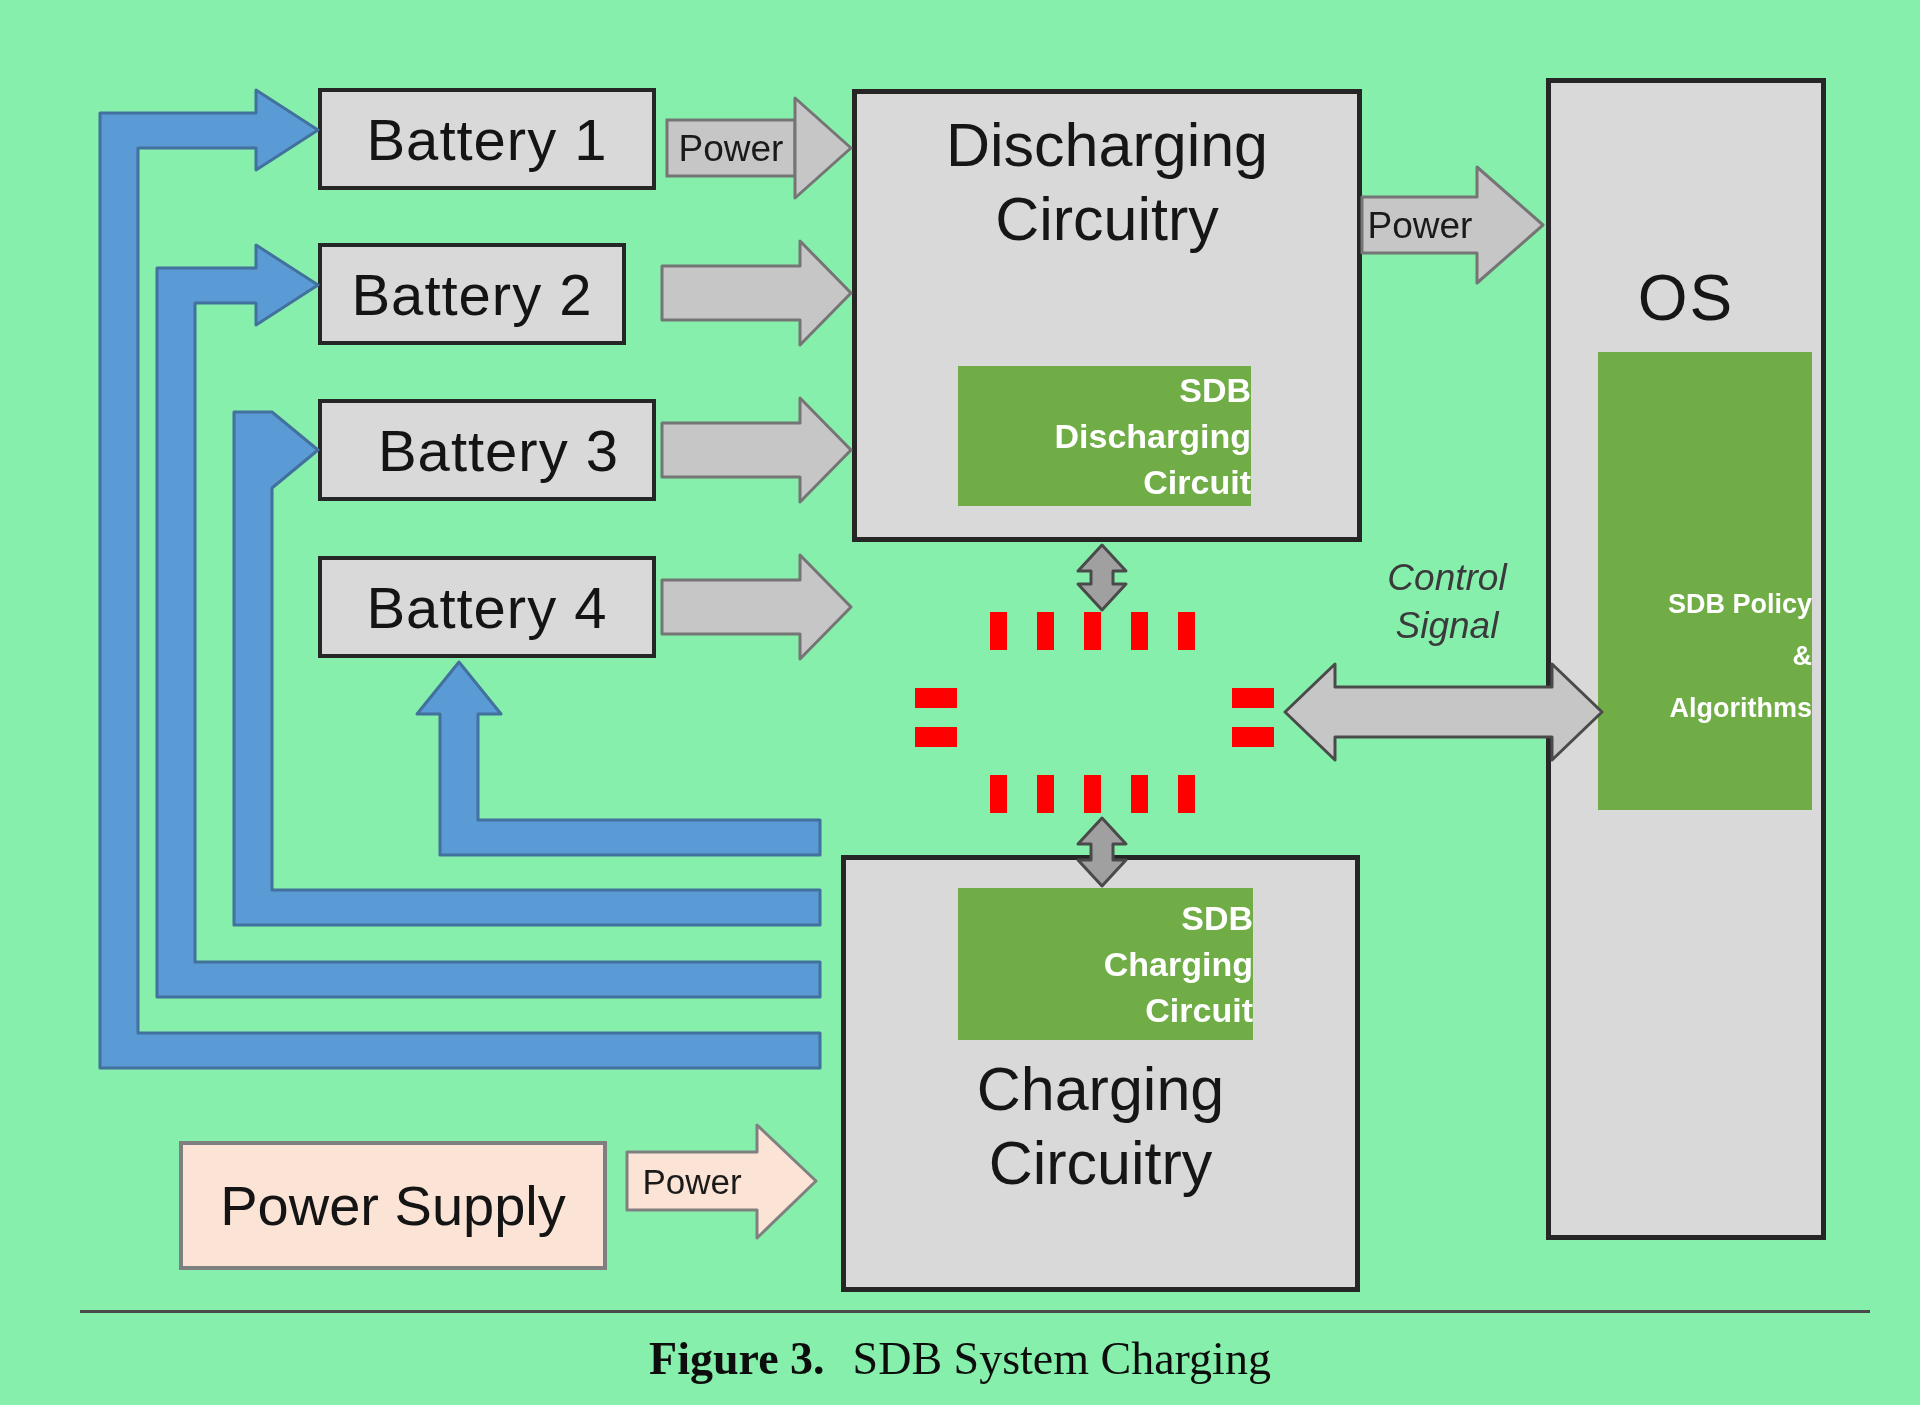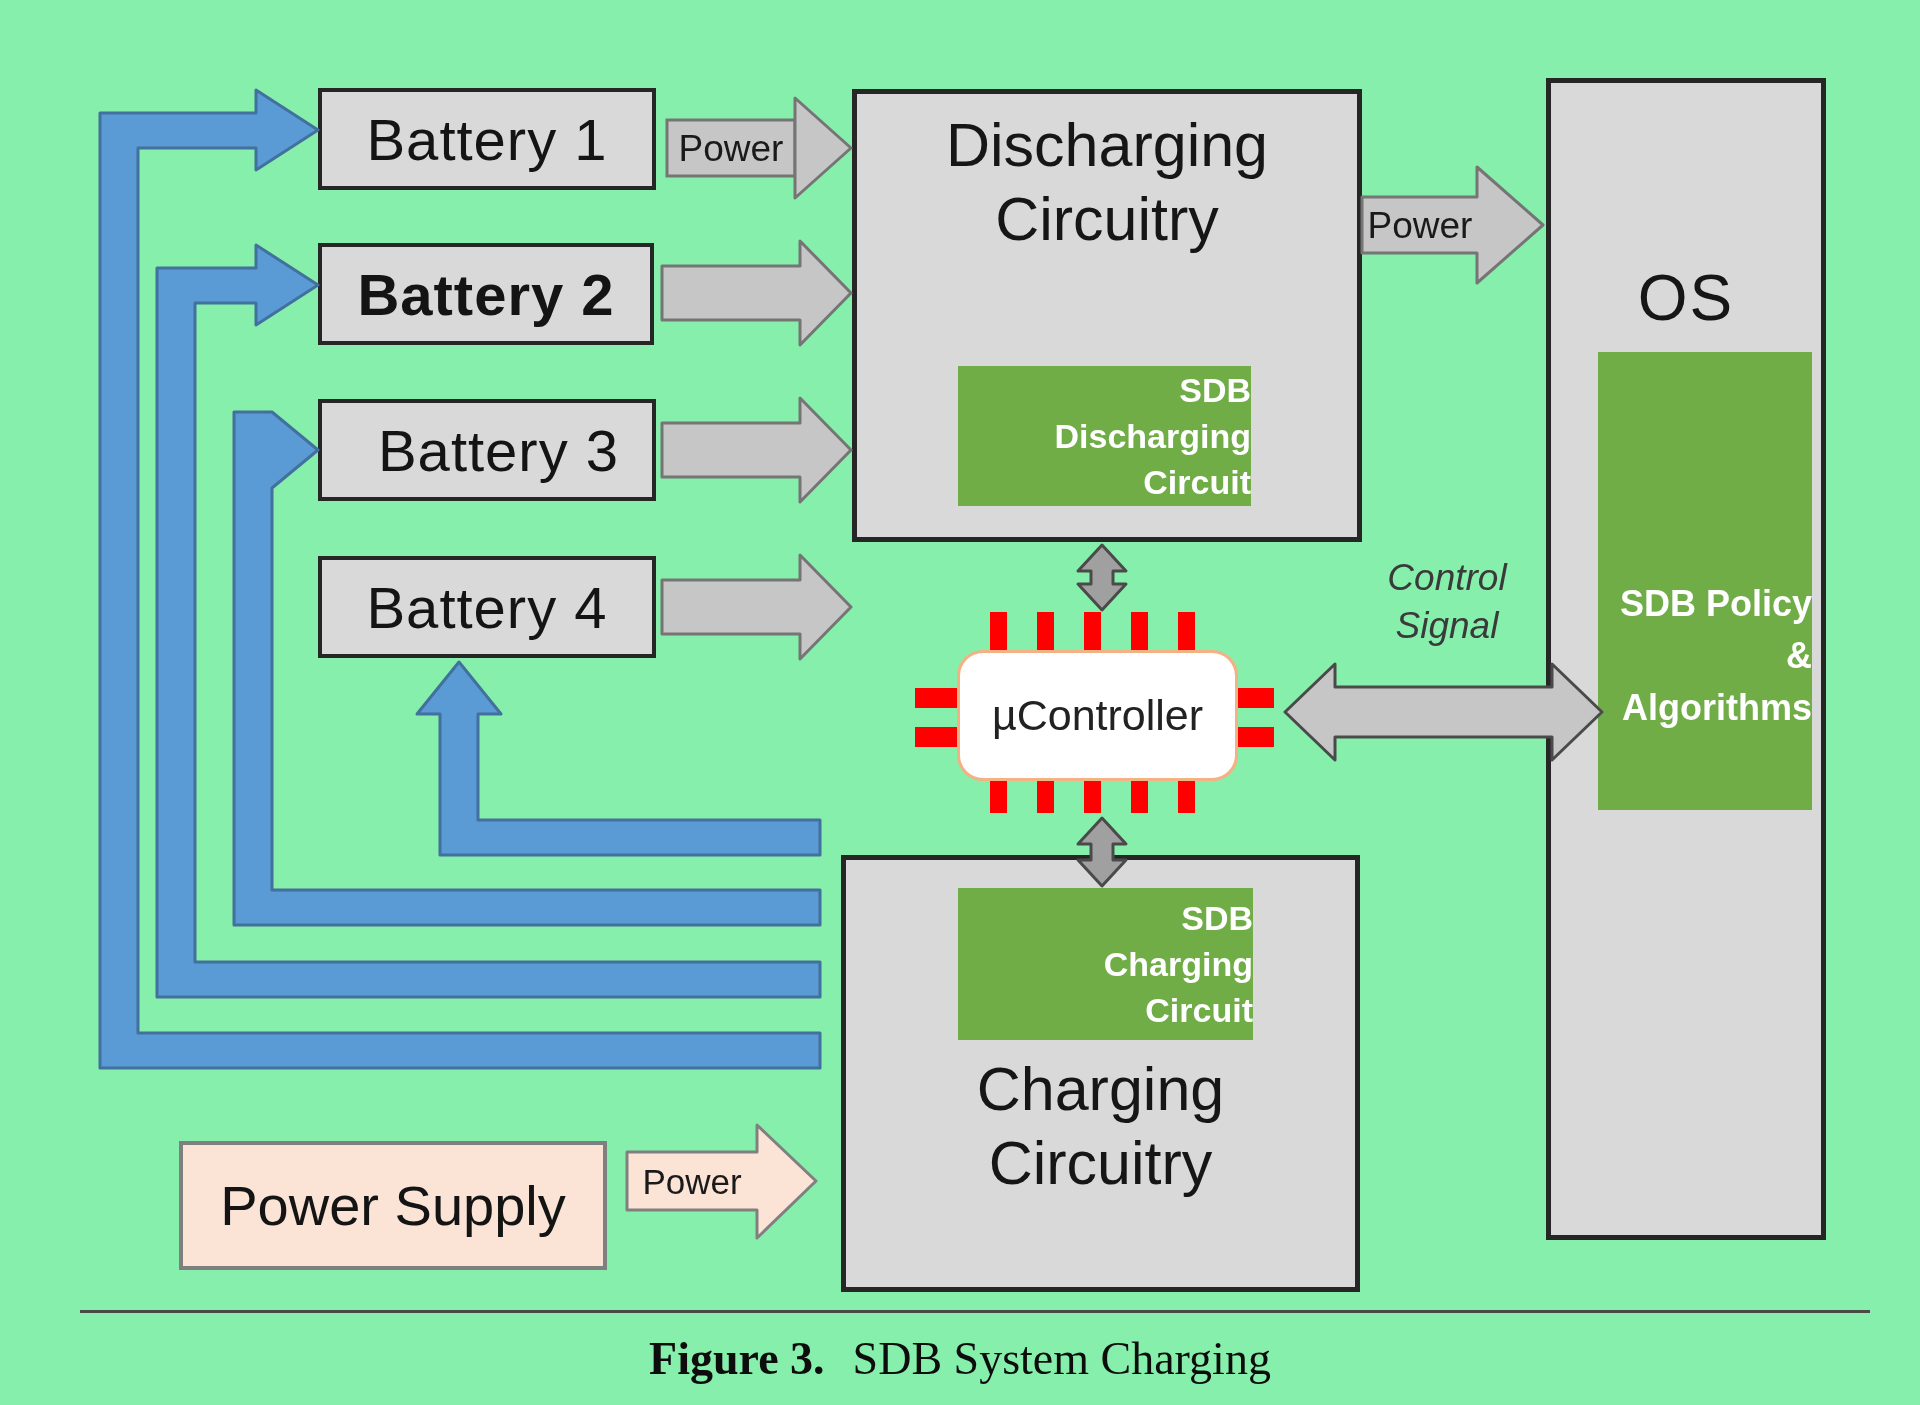--- a/index.html
+++ b/index.html
@@ -3,41 +3,41 @@
 <meta charset="utf-8">
 <style>
   html,body{margin:0;padding:0;background:#ffffff;}
   .page{position:relative;width:1920px;height:1405px;background:#86efac;
         font-family:"Liberation Sans",sans-serif;overflow:hidden;}
 
   .box{position:absolute;box-sizing:border-box;background:#D9D9D9;border:5px solid #262626;}
   .battery{border-width:4px;display:flex;align-items:center;justify-content:center;
            font-size:58px;color:#141414;letter-spacing:1px;}
   .bat1{left:318px;top:88px;width:338px;height:102px;}
-  .bat2{left:318px;top:243px;width:336px;height:102px;font-weight:bold;}
+  .bat2{left:318px;top:243px;width:308px;height:102px;}
   .bat3{left:318px;top:399px;width:338px;height:102px;padding-left:23px;}
   .bat4{left:318px;top:556px;width:338px;height:102px;}
 
   .discharging{left:852px;top:89px;width:510px;height:453px;}
   .charging{left:841px;top:855px;width:519px;height:437px;}
   .osbox{left:1546px;top:78px;width:280px;height:1162px;}
 
   .big-title{width:100%;text-align:center;font-size:61px;line-height:74px;color:#161616;padding-top:14px;}
   .charging-title{position:absolute;left:0;top:192px;width:100%;text-align:center;
                   font-size:61px;line-height:74px;color:#161616;}
   .os-title{width:100%;text-align:center;font-size:64px;color:#161616;margin-top:178px;letter-spacing:2px;}
 
   .green{position:absolute;box-sizing:border-box;background:#70AD47;color:#ffffff;
          display:flex;flex-direction:column;align-items:flex-end;text-align:center;font-weight:600;}
   .green-discharge{left:101px;top:272px;width:293px;height:140px;justify-content:center;
                    font-size:34px;line-height:46px;}
   .green-charge{left:112px;top:28px;width:295px;height:152px;justify-content:center;
                 font-size:34px;line-height:46px;}
   .green-policy{left:47px;top:269px;width:214px;height:458px;padding-top:226px;
-                font-size:36px;line-height:52px;}
+                font-size:27px;line-height:52px;}
 
   .chip-body{position:absolute;left:957px;top:650px;width:275px;height:125px;background:#ffffff;
              border:3px solid #F4B183;border-radius:26px;display:flex;align-items:center;
              justify-content:center;font-size:43px;color:#222;z-index:2;}
   .pin{position:absolute;background:#FF0000;z-index:1;}
   .pin-v{width:17px;height:38px;}
   .pin-h{width:42px;height:20px;}
 
   .power-supply{position:absolute;left:179px;top:1141px;width:428px;height:129px;box-sizing:border-box;
                 background:#FBE3D5;border:4px solid #7F7F7F;display:flex;align-items:center;
@@ -101,21 +101,20 @@
   <div class="pin pin-v" style="left:990px;top:775px;"></div>
   <div class="pin pin-v" style="left:1037px;top:775px;"></div>
   <div class="pin pin-v" style="left:1084px;top:775px;"></div>
   <div class="pin pin-v" style="left:1131px;top:775px;"></div>
   <div class="pin pin-v" style="left:1178px;top:775px;"></div>
   <div class="pin pin-h" style="left:915px;top:688px;"></div>
   <div class="pin pin-h" style="left:915px;top:727px;"></div>
   <div class="pin pin-h" style="left:1232px;top:688px;"></div>
   <div class="pin pin-h" style="left:1232px;top:727px;"></div>
 
-  <div class="chip-body">µController</div>
 
   <div class="power-supply">Power Supply</div>
 
   <svg class="arrow-layer" viewBox="0 0 1920 1405">
 
     <polygon stroke="#41719C" stroke-width="3" stroke-linejoin="round" points="318,130 256,170 256,148 138,148 138,1033 820,1033 820,1068 100,1068 100,113 256,113 256,90" fill="#5B9BD5"></polygon>
     <polygon stroke="#41719C" stroke-width="3" stroke-linejoin="round" points="318,285 256,325 256,303 195,303 195,962 820,962 820,997 157,997 157,268 256,268 256,245" fill="#5B9BD5"></polygon>
     <polygon stroke="#41719C" stroke-width="3" stroke-linejoin="round" points="318,450 272,488 272,890 820,890 820,925 234,925 234,412 272,412" fill="#5B9BD5"></polygon>
     <polygon stroke="#41719C" stroke-width="3" stroke-linejoin="round" points="459,662 501,714 478,714 478,820 820,820 820,855 440,855 440,714 417,714" fill="#5B9BD5"></polygon>
 

